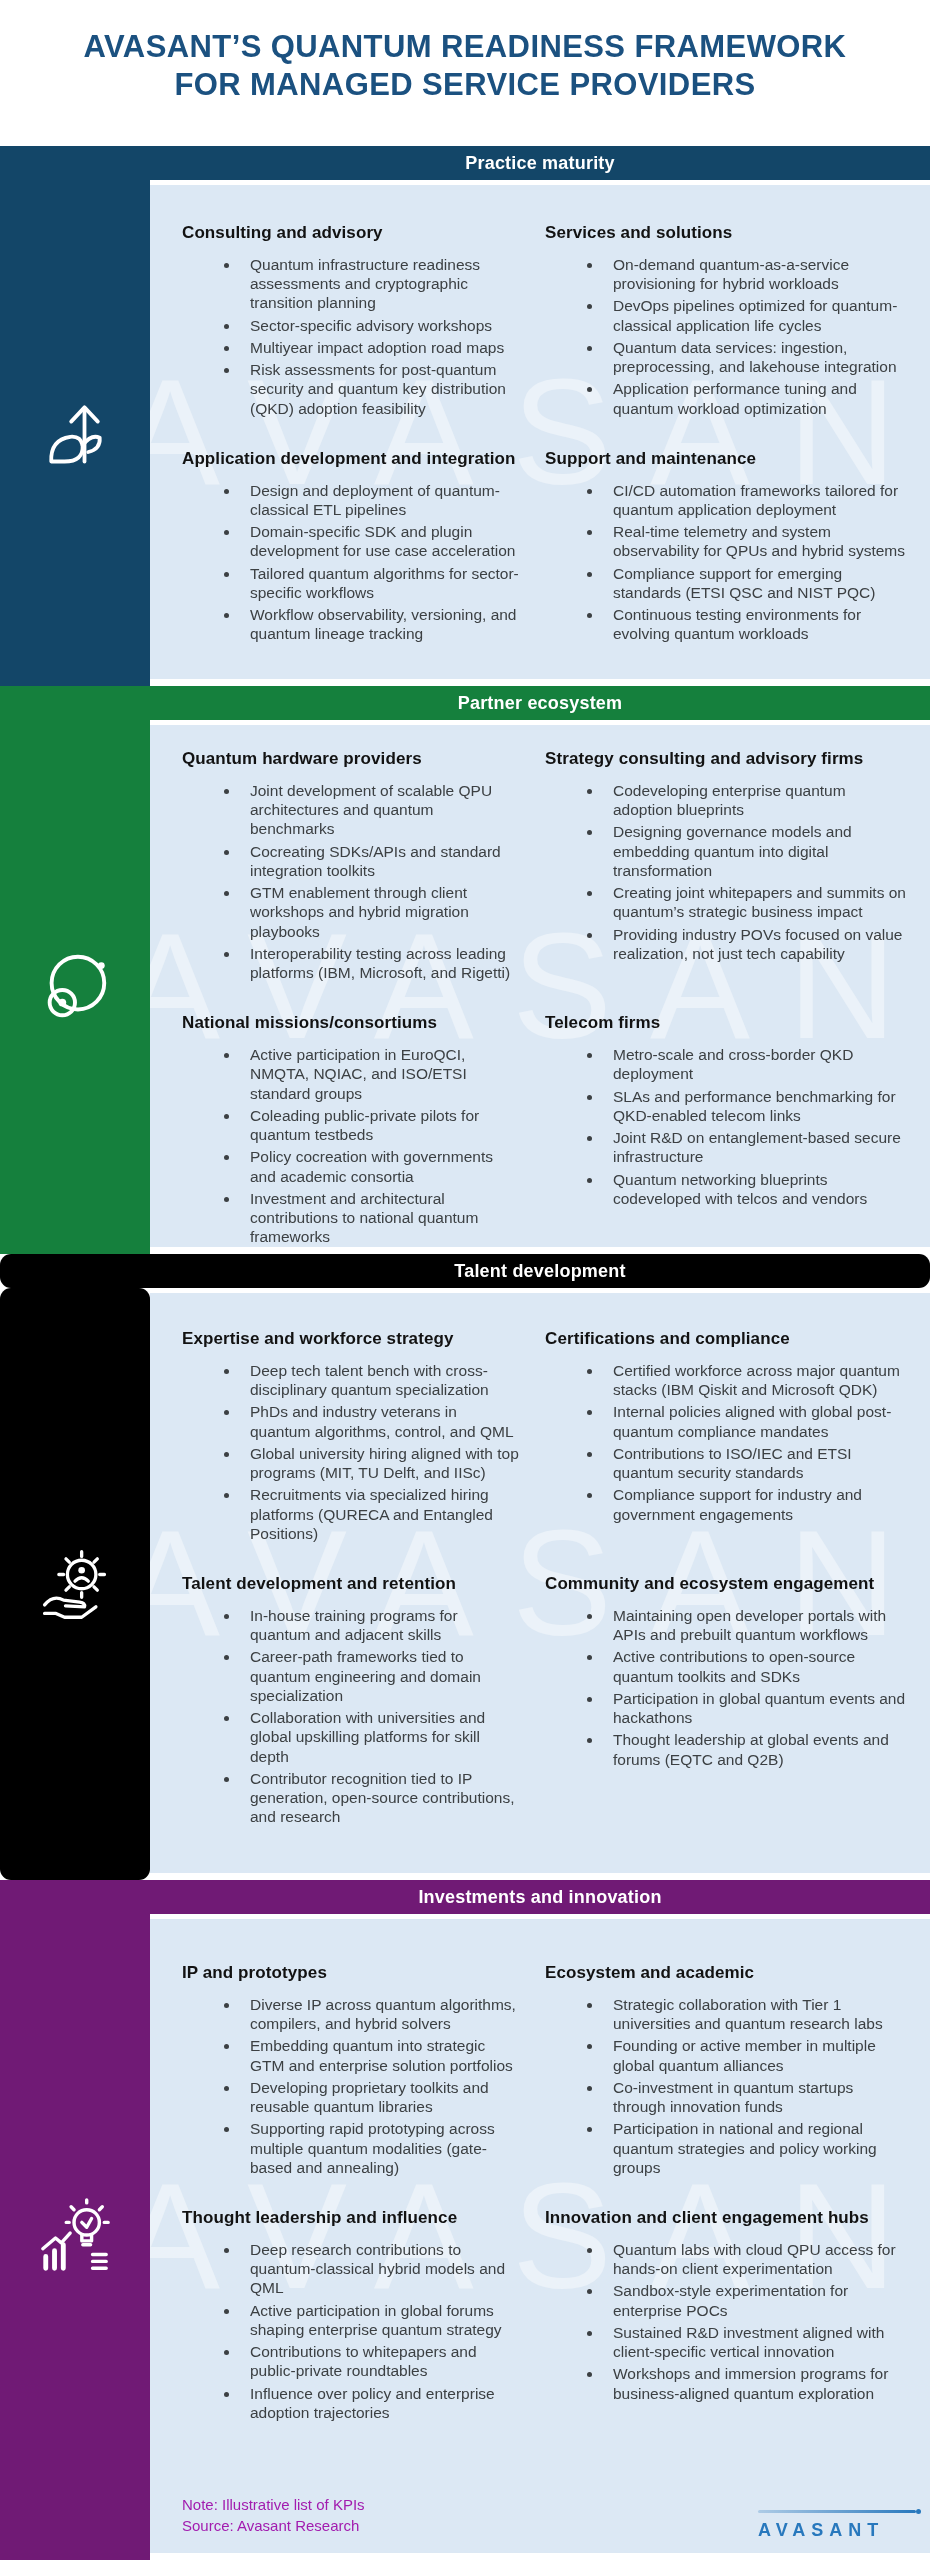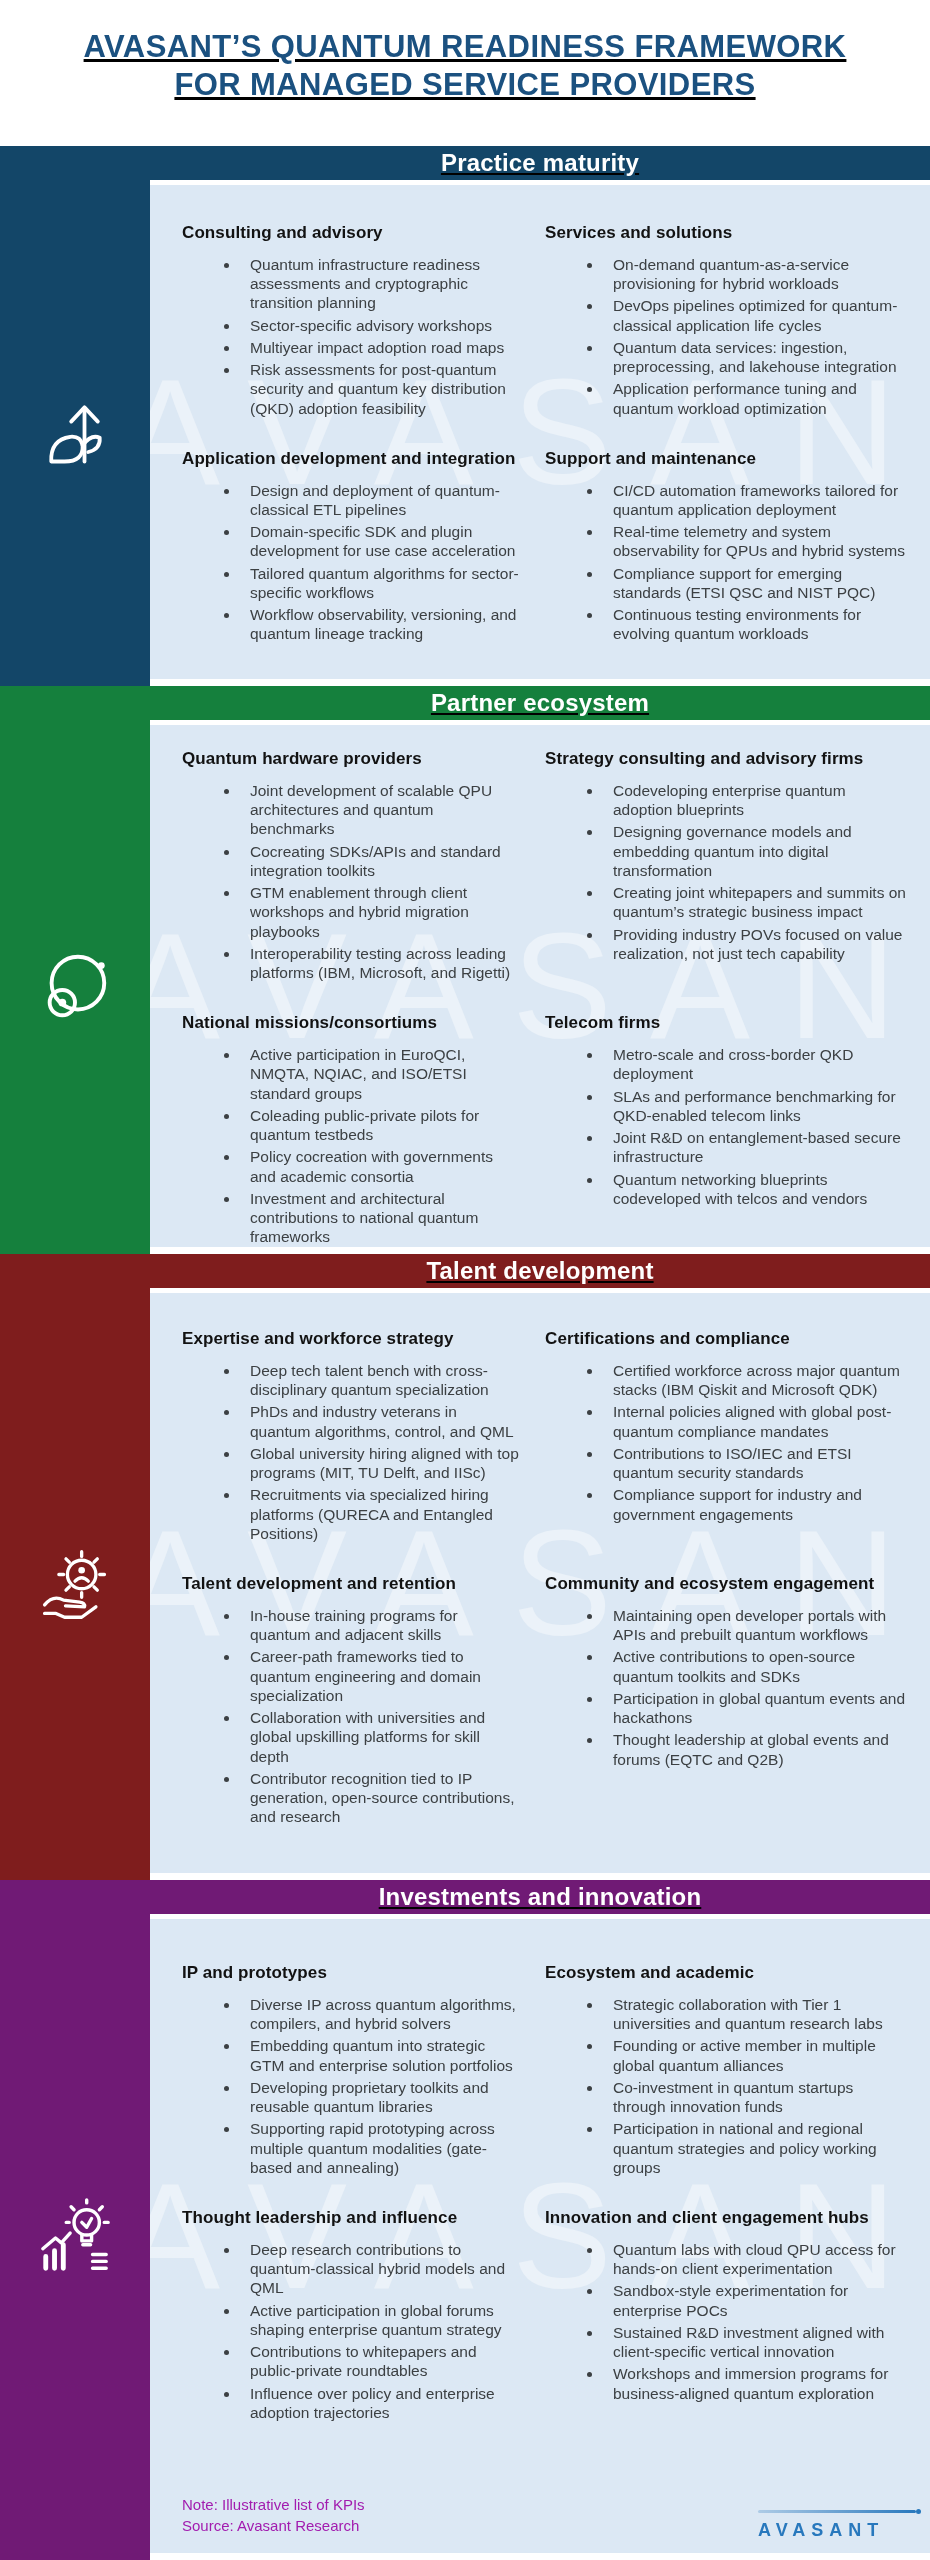--- a/index.html
+++ b/index.html
@@ -1,35 +1,35 @@
 <!DOCTYPE html>
 <html><head>
 <meta charset="utf-8">
 <style>
   html,body{margin:0;padding:0;background:#ffffff;}
   .poster{
     position:relative;width:930px;height:2560px;background:#ffffff;
-    font-family:"Liberation Sans", sans-serif;overflow:hidden;text-decoration:underline;
+    font-family:"Liberation Sans", sans-serif;overflow:hidden;
   }
   
   .title-block{height:146px;box-sizing:border-box;padding-top:28px;text-align:center;}
   .title-block h1{
     margin:0;font-size:31px;line-height:38px;font-weight:bold;
     color:#1b5180;letter-spacing:.4px;
   }
   
   .sec{position:relative;}
   .band{
     height:34px;line-height:34px;text-align:center;padding-left:150px;
-    color:#ffffff;font-size:24px;font-weight:bold;letter-spacing:.2px;
+    color:#ffffff;font-size:18px;font-weight:bold;letter-spacing:.2px;
   }
   .body{position:relative;background:#ffffff;}
   .sec-1 .band,.sec-1 .rail{background:#134668;}
   .sec-2 .band,.sec-2 .rail{background:#15803d;}
-  .sec-3 .band,.sec-3 .rail{background:#7f1d1d;}
+  .sec-3 .band,.sec-3 .rail{background:#000000;border-radius:11px;}
   .sec-4 .band,.sec-4 .rail{background:#701a75;}
   .sec-1 .body{height:506px;}
   .sec-2 .body{height:534px;}
   .sec-3 .body{height:592px;}
   .sec-4 .body{height:646px;}
   .rail{
     position:absolute;left:0;top:0;bottom:0;width:150px;
     display:flex;align-items:center;justify-content:center;
   }
   .panel{

